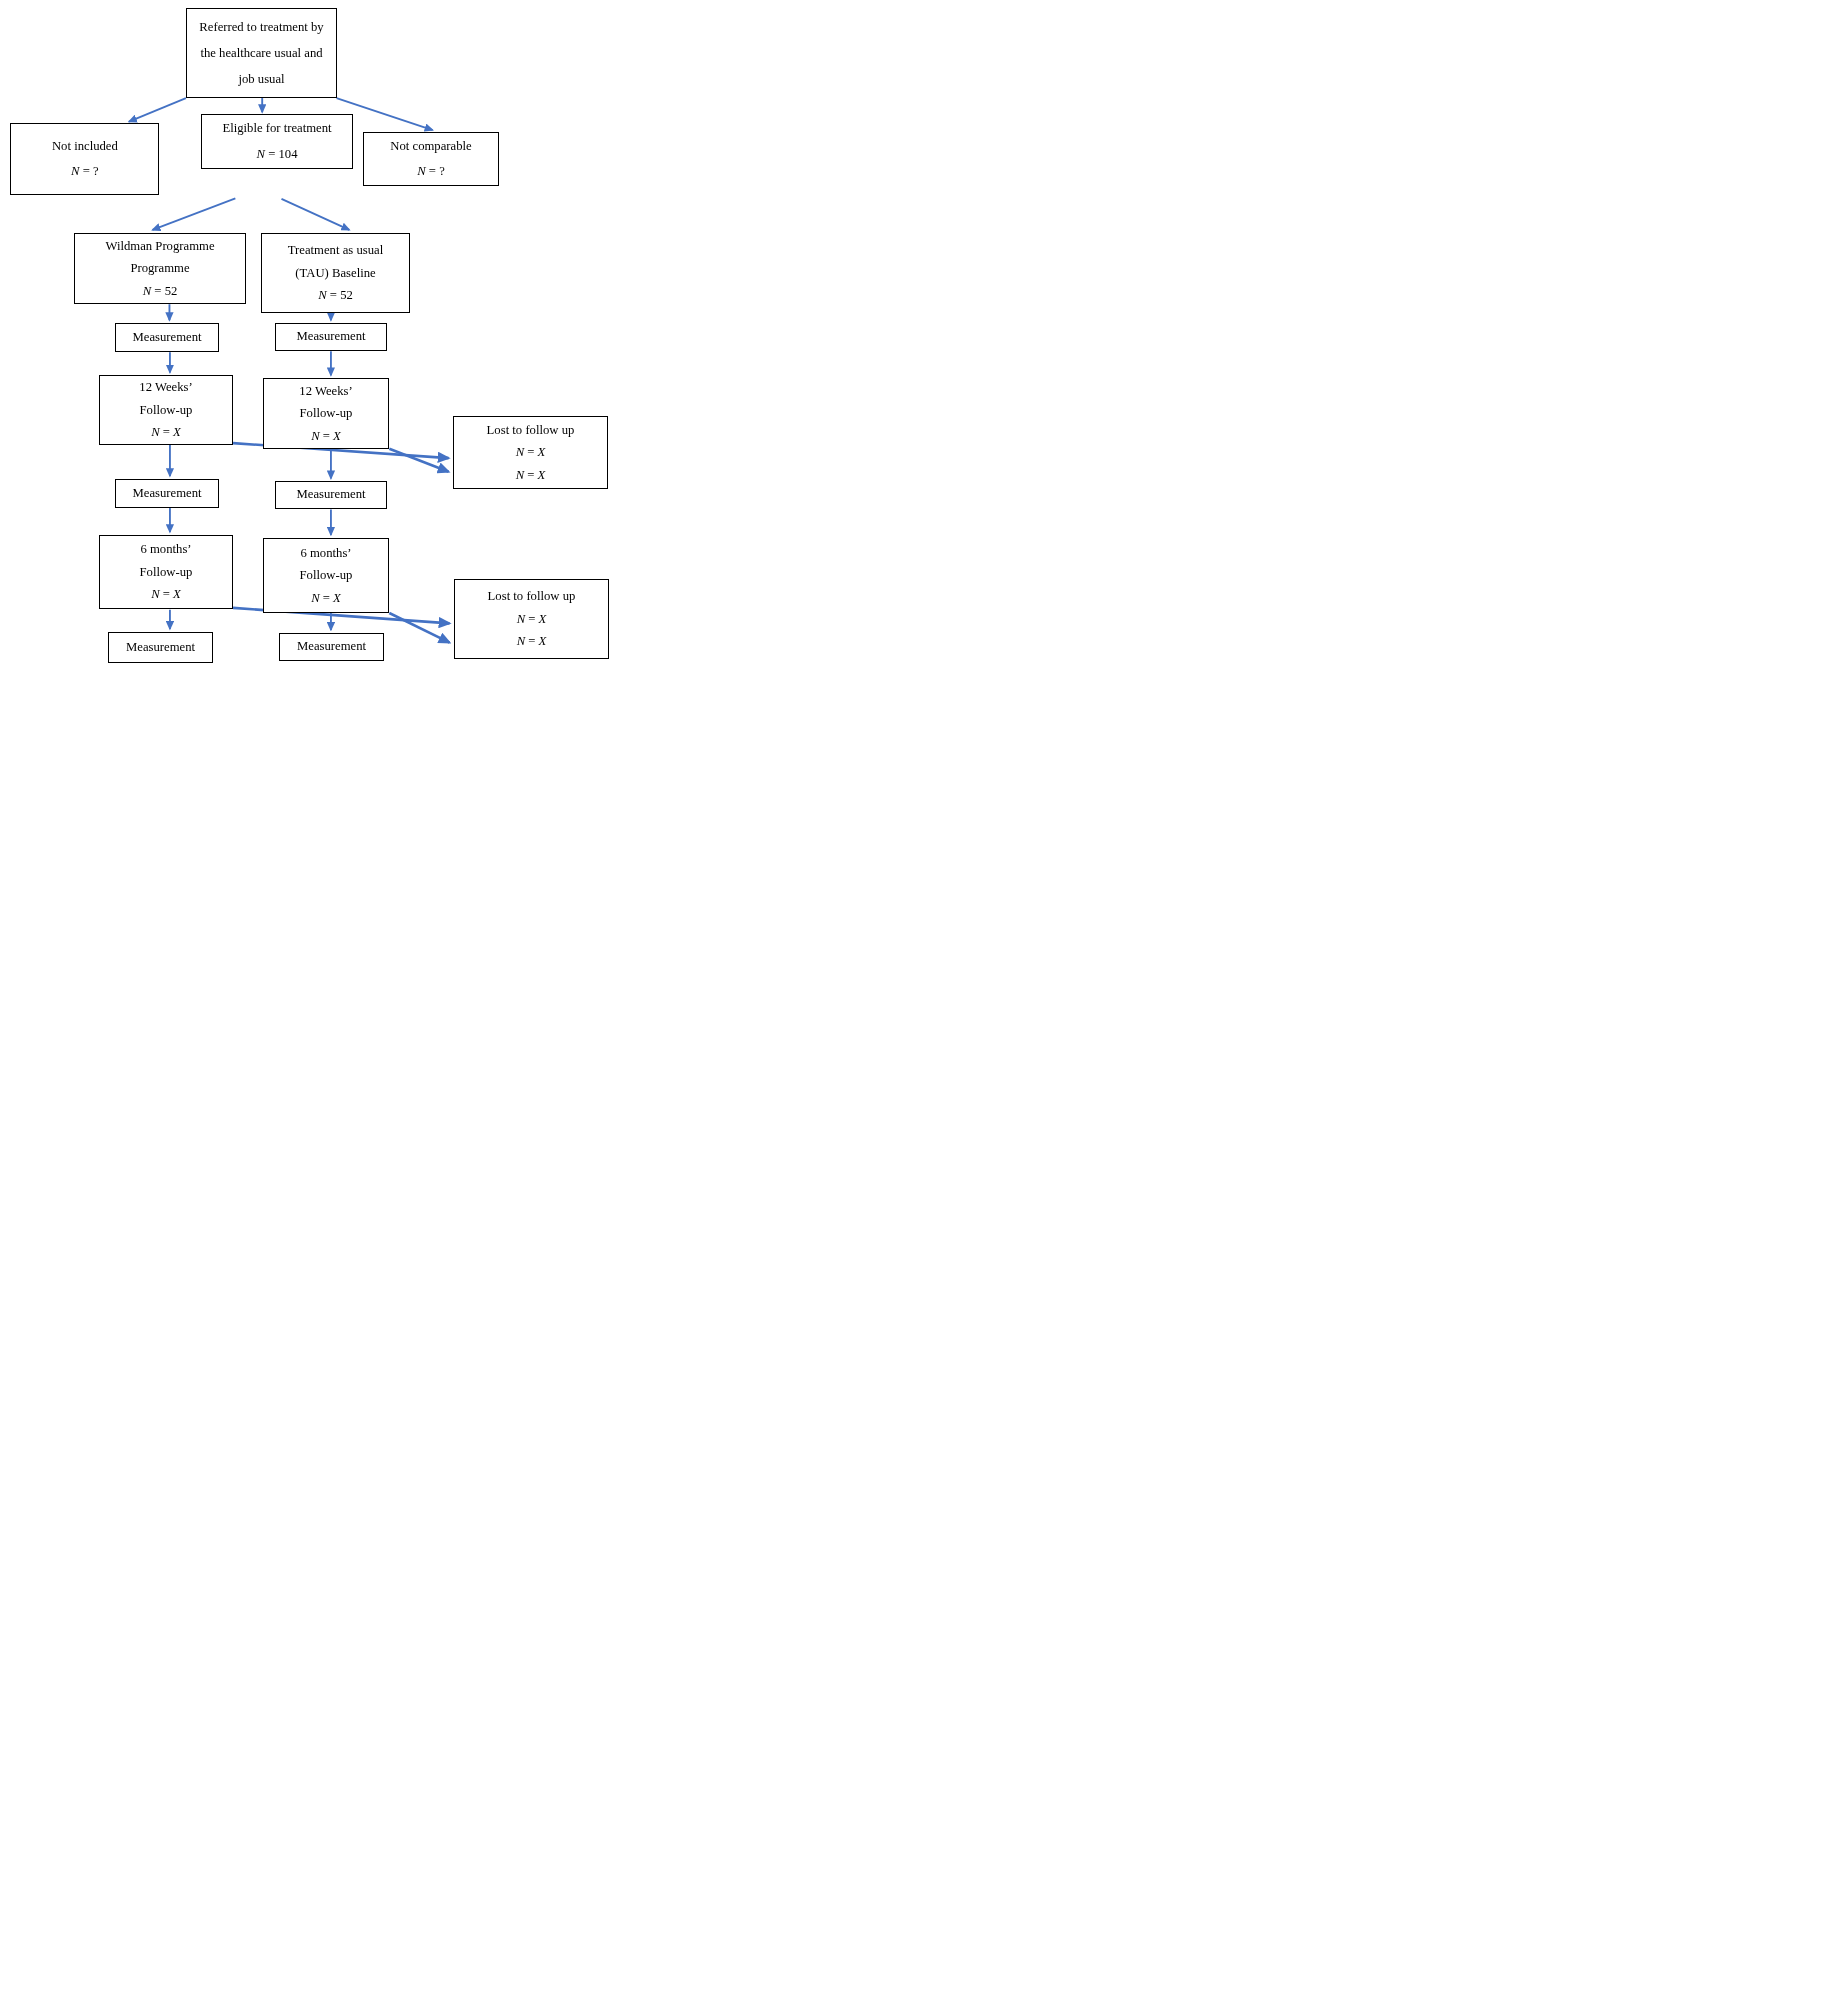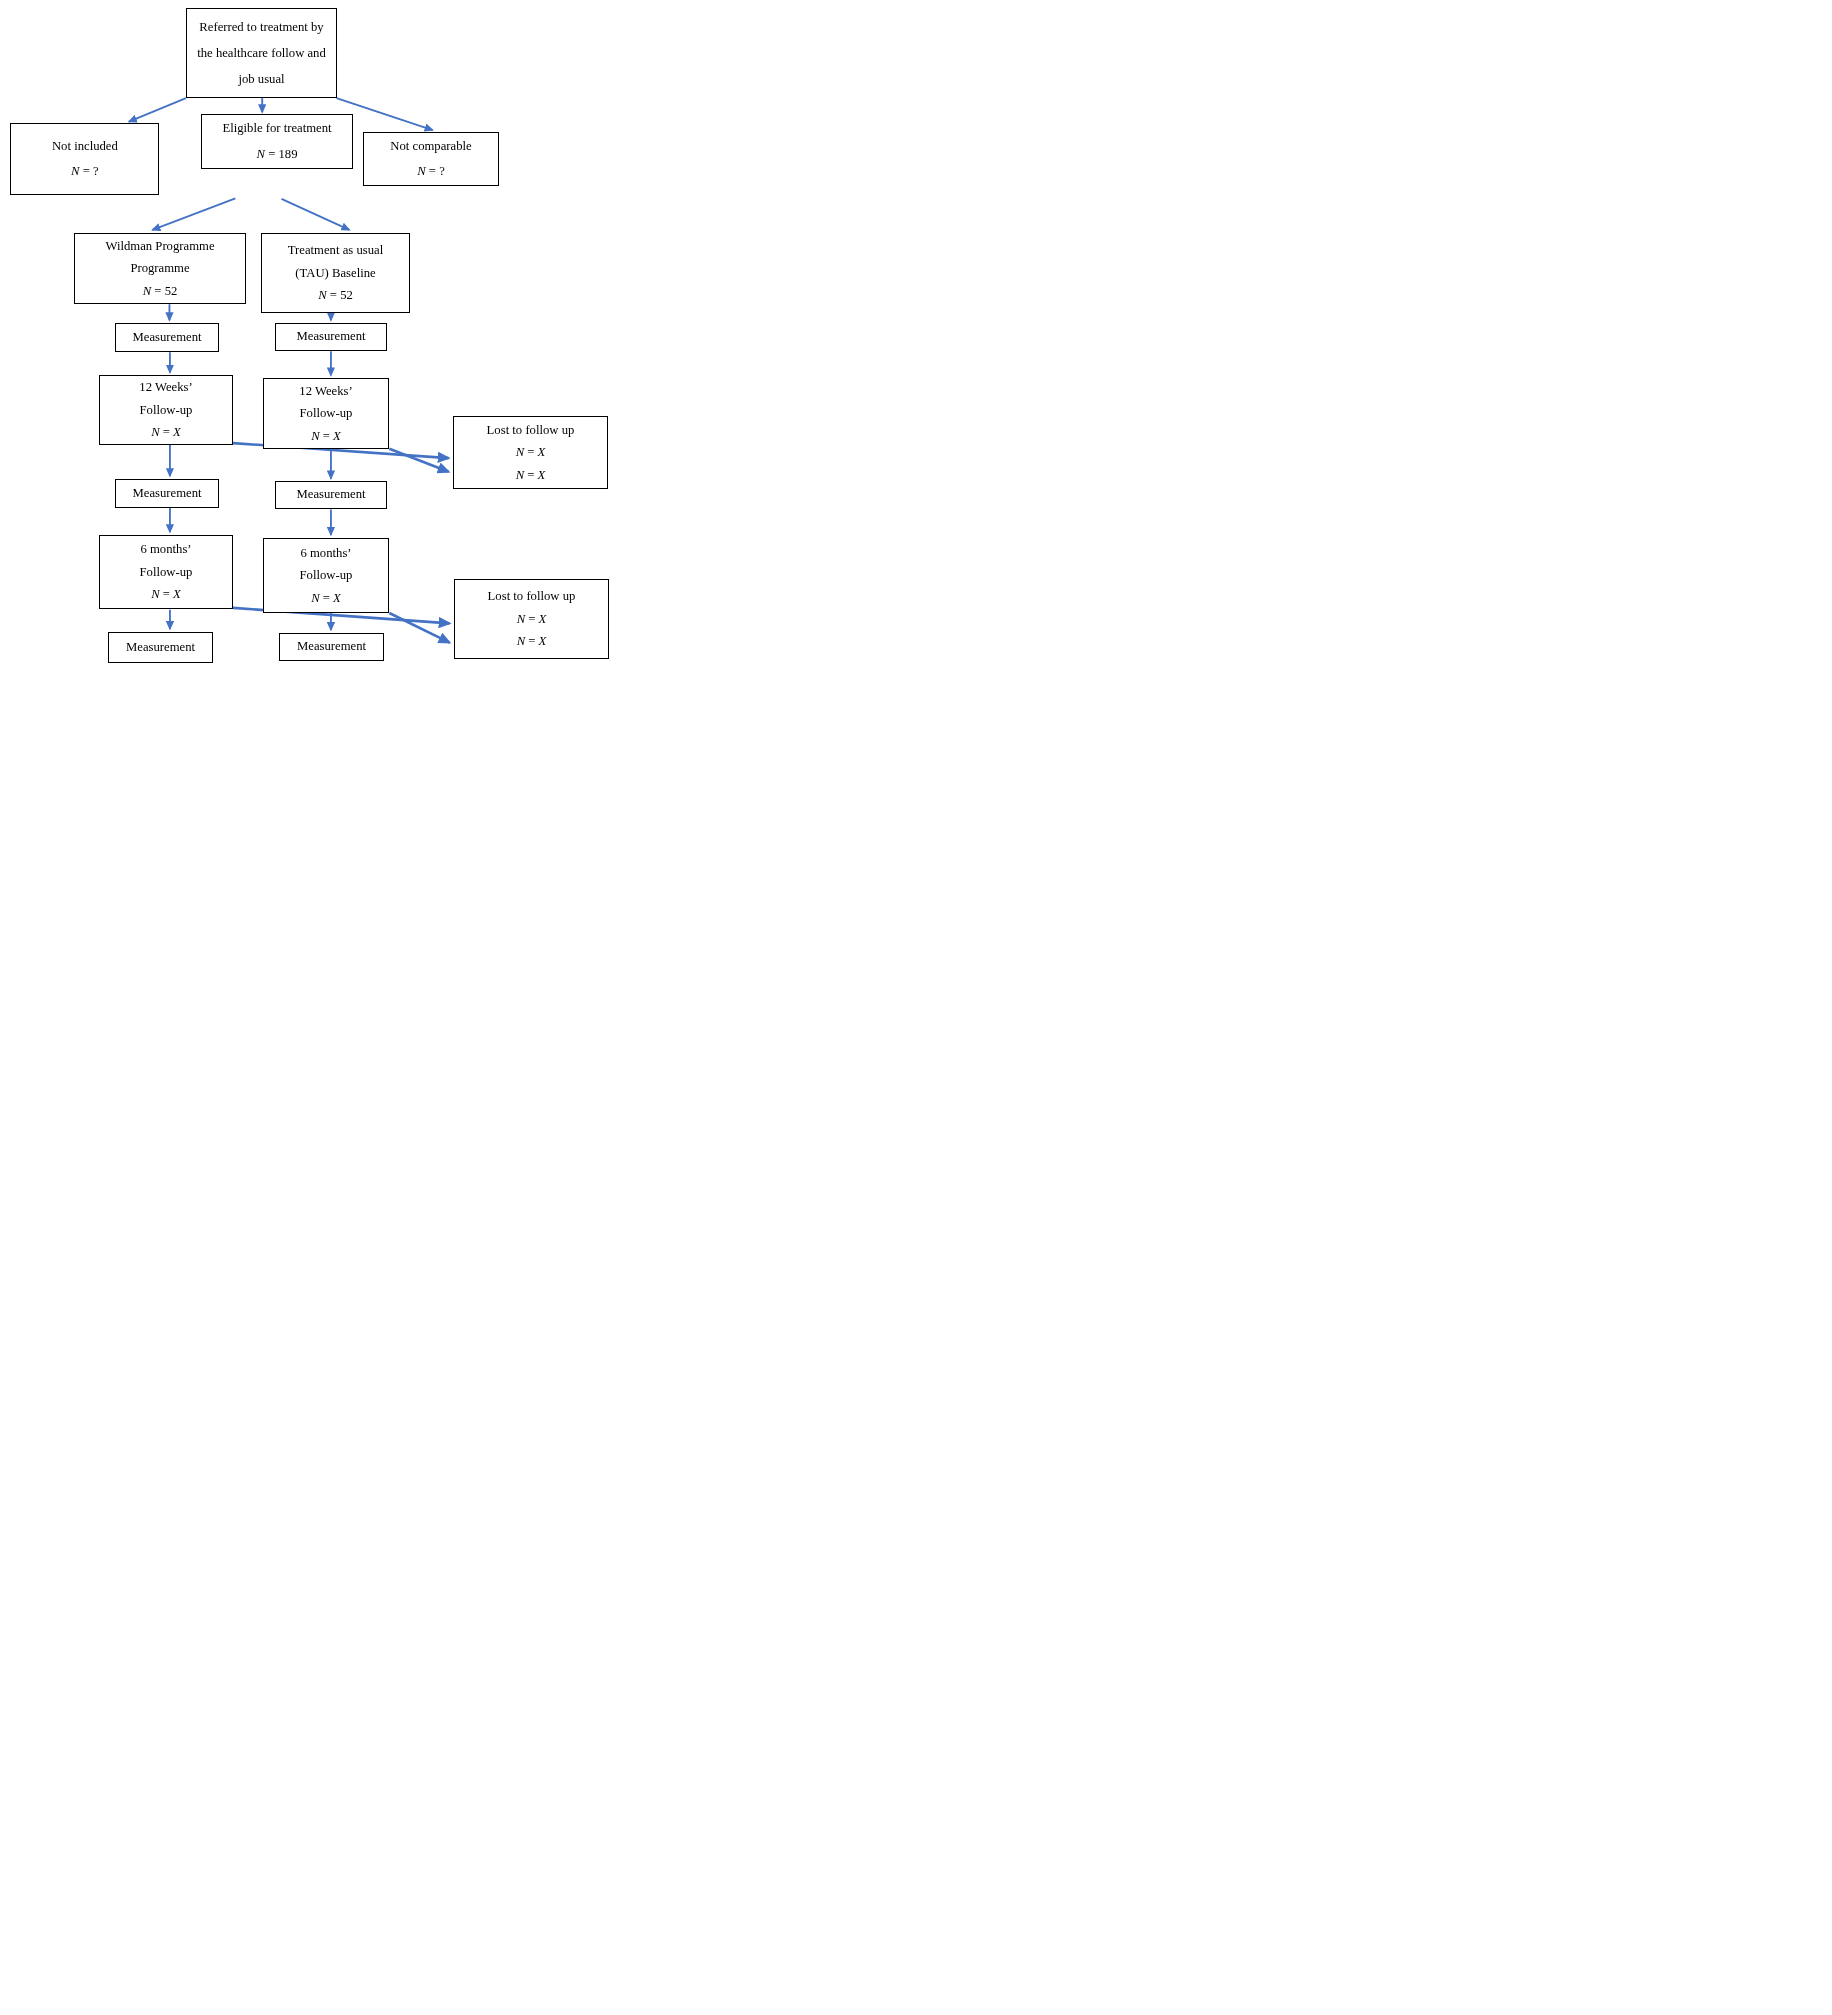--- a/index.html
+++ b/index.html
@@ -59,32 +59,32 @@
     <g stroke="#4472C4" stroke-width="5.5" fill="none">
       <line x1="495" y1="941" x2="953" y2="973" marker-end="url(#ah)"></line>
       <line x1="827" y1="953" x2="953" y2="1002" marker-end="url(#ah)"></line>
       <line x1="495" y1="1291" x2="955" y2="1324" marker-end="url(#ah)"></line>
       <line x1="827" y1="1302" x2="955" y2="1365" marker-end="url(#ah)"></line>
     </g>
   </svg>
 
   <div class="box referred" style="left:186px;top:8px;width:151px;height:90px">
     <div class="ln">Referred to treatment by</div>
-    <div class="ln">the healthcare follow and</div>
+    <div class="ln">the healthcare usual and</div>
     <div class="ln">job usual</div>
   </div>
 
   <div class="box two" style="left:10.4px;top:123px;width:149px;height:72px">
     <div class="ln">Not included</div>
     <div class="ln"><span class="em">N</span><span> = </span><span>?</span></div>
   </div>
 
   <div class="box two" style="left:201px;top:114px;width:152px;height:55px">
     <div class="ln">Eligible for treatment</div>
-    <div class="ln"><span class="em">N</span><span> = </span><span>189</span></div>
+    <div class="ln"><span class="em">N</span><span> = </span><span>104</span></div>
   </div>
 
   <div class="box two" style="left:363px;top:132px;width:136px;height:54px">
     <div class="ln">Not comparable</div>
     <div class="ln"><span class="em">N</span><span> = </span><span>?</span></div>
   </div>
 
   <div class="box three" style="left:74px;top:233px;width:172px;height:71px">
     <div class="ln">Wildman Programme</div>
     <div class="ln">Programme</div>

